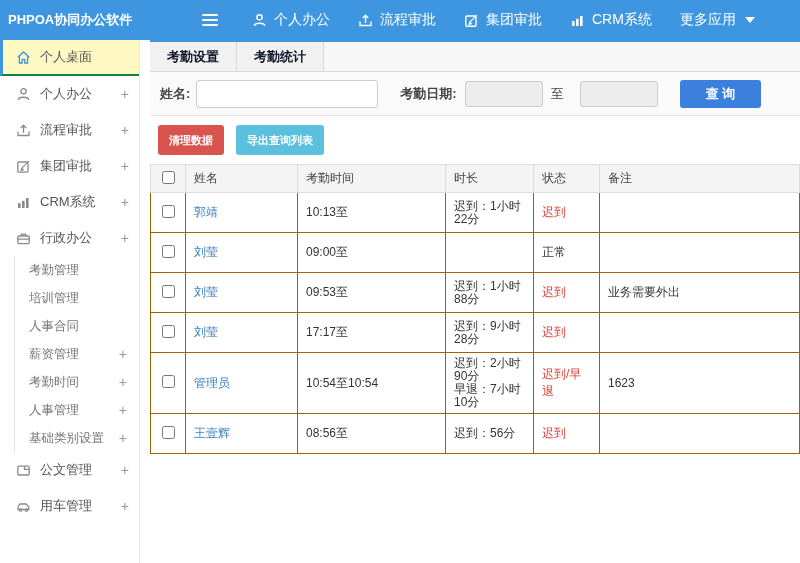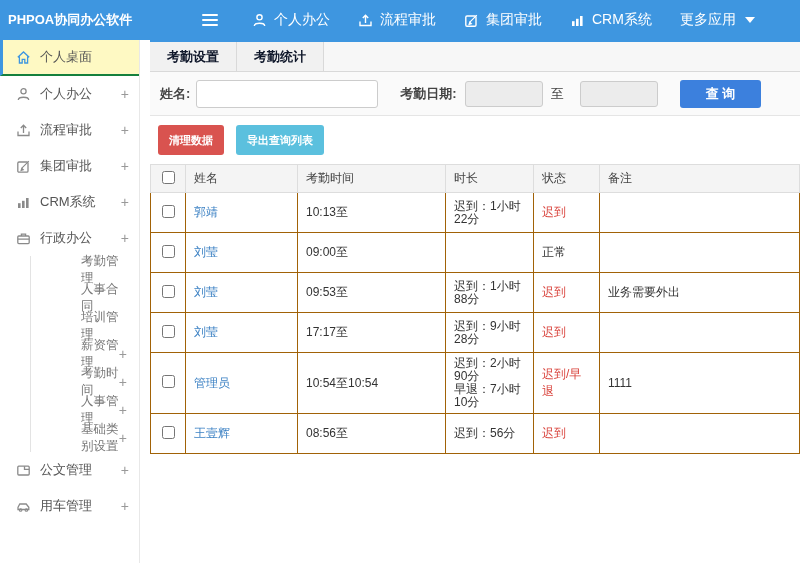--- a/index.html
+++ b/index.html
@@ -18,21 +18,21 @@
   .caret-down { width:0; height:0; border-left:5px solid transparent; border-right:5px solid transparent; border-top:6px solid #fff; margin-left:2px; }
 
   
   .sidebar { position:absolute; top:40px; left:0; width:140px; height:523px; background:#fff; border-right:1px solid #e8e8e8; overflow:hidden; }
   .side-item { height:36px; display:flex; align-items:center; padding:0 10px 0 13px; color:#555; font-size:13px; cursor:pointer; border-left:3px solid transparent; }
   .side-item.active { background:#fef9c3; border-left-color:#3e96e0; border-bottom:2px solid #15803d; }
   .side-item.active .sicon { color:#3e96e0; }
   .side-item .sicon { color:#8a8a8a; margin-right:9px; display:flex; }
   .side-item .slabel { flex:1; }
   .expand-sign { color:#999; font-size:14px; }
-  .submenu { margin-left:30px; border-left:1px solid #e3e3e3;padding-left:36px; }
+  .submenu { margin-left:14px; border-left:1px solid #e3e3e3; }
   .sub-item { height:28px; display:flex; align-items:center; padding:0 12px 0 14px; color:#777; font-size:12.5px; cursor:pointer; }
   .sub-item .slabel { flex:1; }
 
   
   .content { position:absolute; top:40px; left:150px; width:650px; height:523px; border-top:2px solid #3e96e0; background:#fff; overflow:hidden; }
   .tabbar { height:30px; background:#f7f7f7; border-bottom:1px solid #d9d9d9; display:flex; }
   .tab { padding:0 17px; line-height:29px; font-size:13px; font-weight:bold; color:#0f172a; background:#f1f1f1; border-right:1px solid #d9d9d9; cursor:pointer; white-space:nowrap; }
   .tab.active { background:#fff; color:#3e96e0; border-bottom:1px solid #fff; margin-bottom:-1px; }
 
   .filterbar { height:44px; background:#fafafa; border-bottom:1px solid #e5e5e5; display:flex; align-items:center; padding:0 10px; }
@@ -176,24 +176,24 @@
         </span>
       <span class="slabel">行政办公</span>
       <span class="expand-sign">+</span>
     </div>
 
     <div class="submenu">
       <div class="sub-item">
         <span class="slabel">考勤管理</span>
       </div>
       <div class="sub-item">
+        <span class="slabel">培训管理</span>
+      </div>
+      <div class="sub-item">
         <span class="slabel">人事合同</span>
-      </div>
-      <div class="sub-item">
-        <span class="slabel">培训管理</span>
       </div>
       <div class="sub-item">
         <span class="slabel">薪资管理</span>
         <span class="expand-sign">+</span>
       </div>
       <div class="sub-item">
         <span class="slabel">考勤时间</span>
         <span class="expand-sign">+</span>
       </div>
       <div class="sub-item">
@@ -313,21 +313,21 @@
         </tr>
         <tr class="tall">
           <td class="cb"><input type="checkbox" style=""></td>
           <td class="name-cell">管理员</td>
           <td>10:54至10:54</td>
           <td>
             <div class="dur-line">迟到：2小时90分</div>
             <div class="dur-line">早退：7小时10分</div>
           </td>
           <td class="status-cell red">迟到/早退</td>
-          <td>1111</td>
+          <td>1623</td>
         </tr>
         <tr>
           <td class="cb"><input type="checkbox" style=""></td>
           <td class="name-cell">王壹辉</td>
           <td>08:56至</td>
           <td>
               <div class="dur-line">迟到：56分</div>
             </td>
           <td class="status-cell red">迟到</td>
           <td></td>

